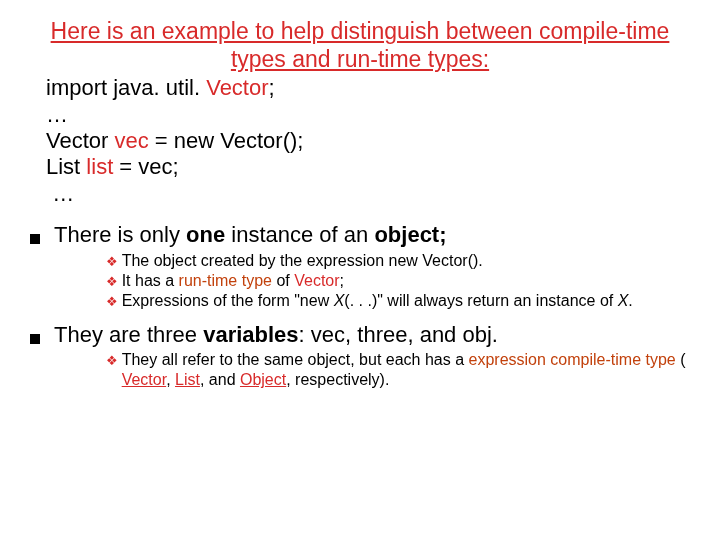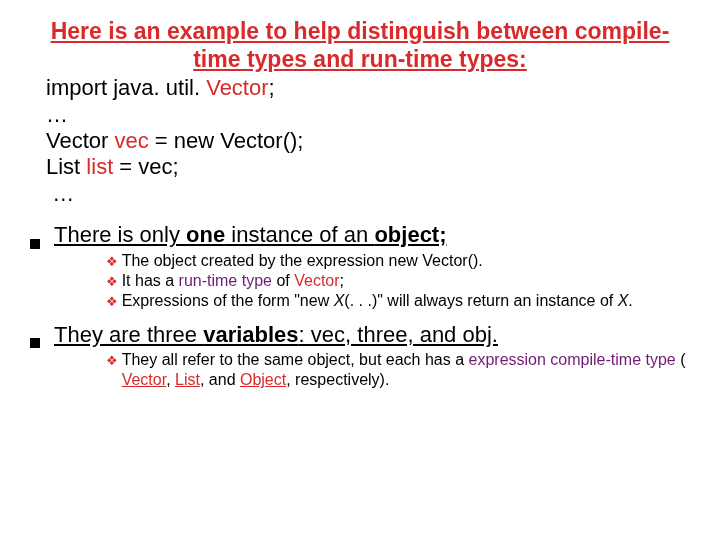--- a/index.html
+++ b/index.html
@@ -8,46 +8,45 @@
     height: 540px;
     background: #fff;
     font-family: Arial, Helvetica, sans-serif;
     color: #000;
     padding: 18px 24px 10px 24px;
     overflow: hidden;
   }
   .title {
     text-align: center;
     font-size: 23px;
-    font-weight: bold;
+    font-weight: normal;
     color: #d82a2a;
     text-decoration: underline;
     line-height: 1.2;
     margin: 0 20px 2px 20px;
   }
   .code-block {
     font-size: 22px;
     color: #000;
     line-height: 1.2;
     padding-left: 22px;
     margin-bottom: 14px;
   }
   .red { color: #d82a2a; }
-  .green { color: #701a75; margin-top: 20px; }
+  .green { color: #c2410c; margin-top: 20px; }
   .u { text-decoration: underline; }
   .b { font-weight: bold; }
   .i { font-style: italic; }
   .bullet-list { padding-left: 6px; }
   .bullet-item {
     display: flex;
-    align-items: flex-end;
+    align-items: center;
     font-size: 22px;
     line-height: 1.25;
     margin-bottom: 2px;
-    text-decoration: underline;
   }
   .bullet-item .sq {
     width: 10px; height: 10px; background: #000; margin-top: 9px; margin-right: 14px; flex-shrink: 0;
   }
   .bullet-item .txt { flex: 1; }
   .sub-list { padding-left: 76px; margin-top: 2px; margin-bottom: 10px; }
   .sub-item {
     display: flex;
     align-items: flex-start;
     font-size: 16px;

